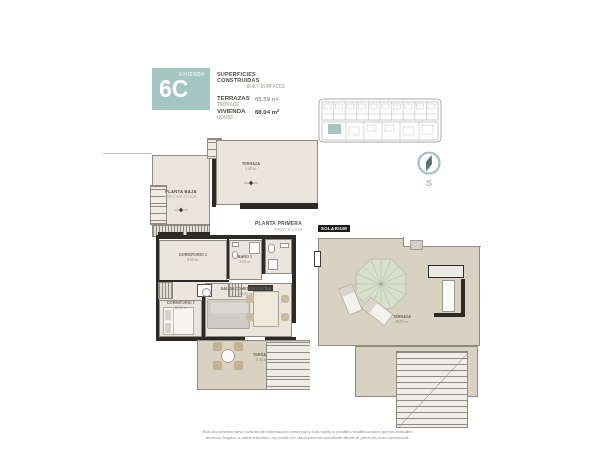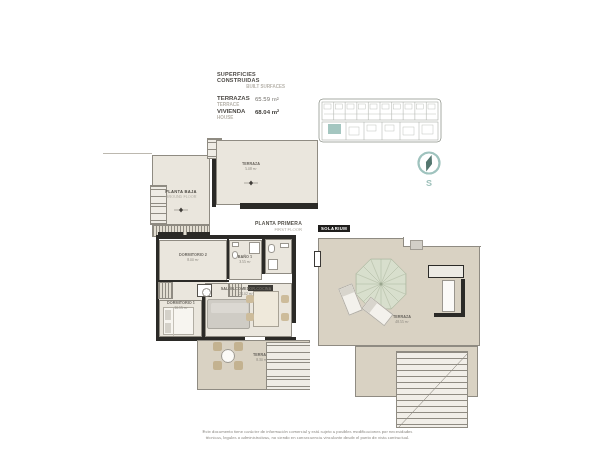--- a/index.html
+++ b/index.html
@@ -44,20 +44,24 @@
   .footer{position:absolute;left:0;top:429px;width:615px;text-align:center;
         font-size:4.2px;line-height:1.45;color:#8d8a84;}
 
   .compass-label{text-align:center;font-size:9px;font-weight:700;color:#9bbfb9;margin-top:-3px;}
 </style>
 </head>
 <body>
 
 <div class="page">
 
+  <div class="unit-box">
+    <div class="ulabel">VIVIENDA</div>
+    <div class="unum">6C</div>
+  </div>
 
   <div class="surfaces">
     <div class="t">SUPERFICIES CONSTRUIDAS</div>
     <div class="te">BUILT SURFACES</div>
     <div style="height:6px"></div>
     <div class="arow">
       <div class="l">TERRAZAS</div>
       <div class="le">TERRACE</div>
       <div class="v">65.59 m²</div>
     </div>

